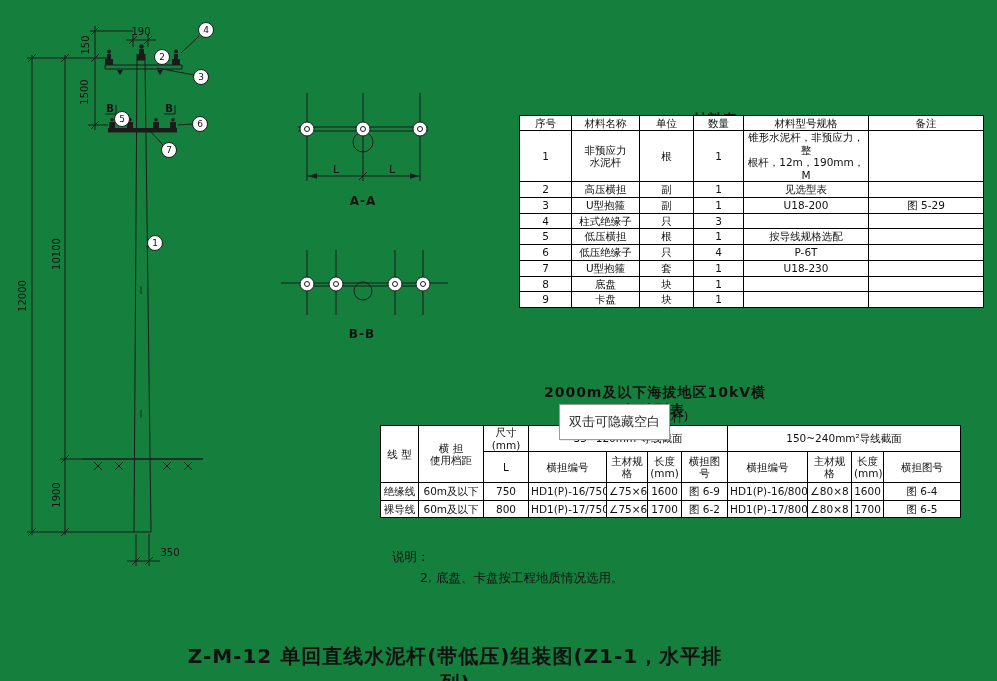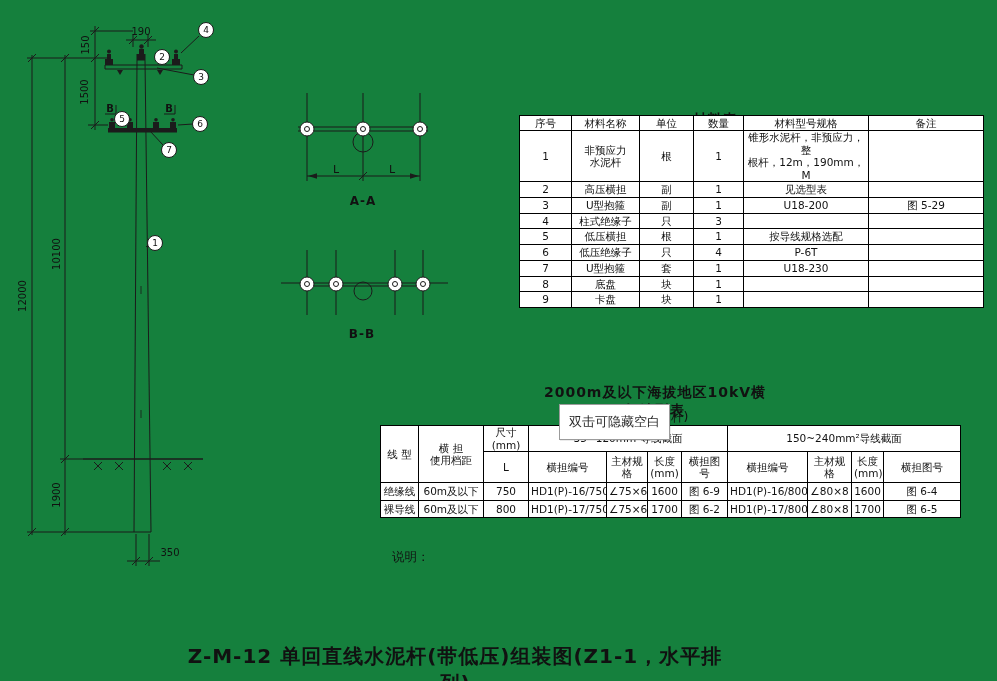--- a/index.html
+++ b/index.html
@@ -364,17 +364,18 @@
         </tr>
       </tbody>
   </table>
 
   <div class="tooltip">
     <span>双击可隐藏空白</span>
   </div>
 
   <div class="notes">
     <div>说明：</div>
+    <div class="n-item">2. 底盘、卡盘按工程地质情况选用。</div>
   </div>
 
   <div class="main-title">Z-M-12 单回直线水泥杆(带低压)组装图(Z1-1，水平排列)</div>
 
 </div>
 
 </body></html>

